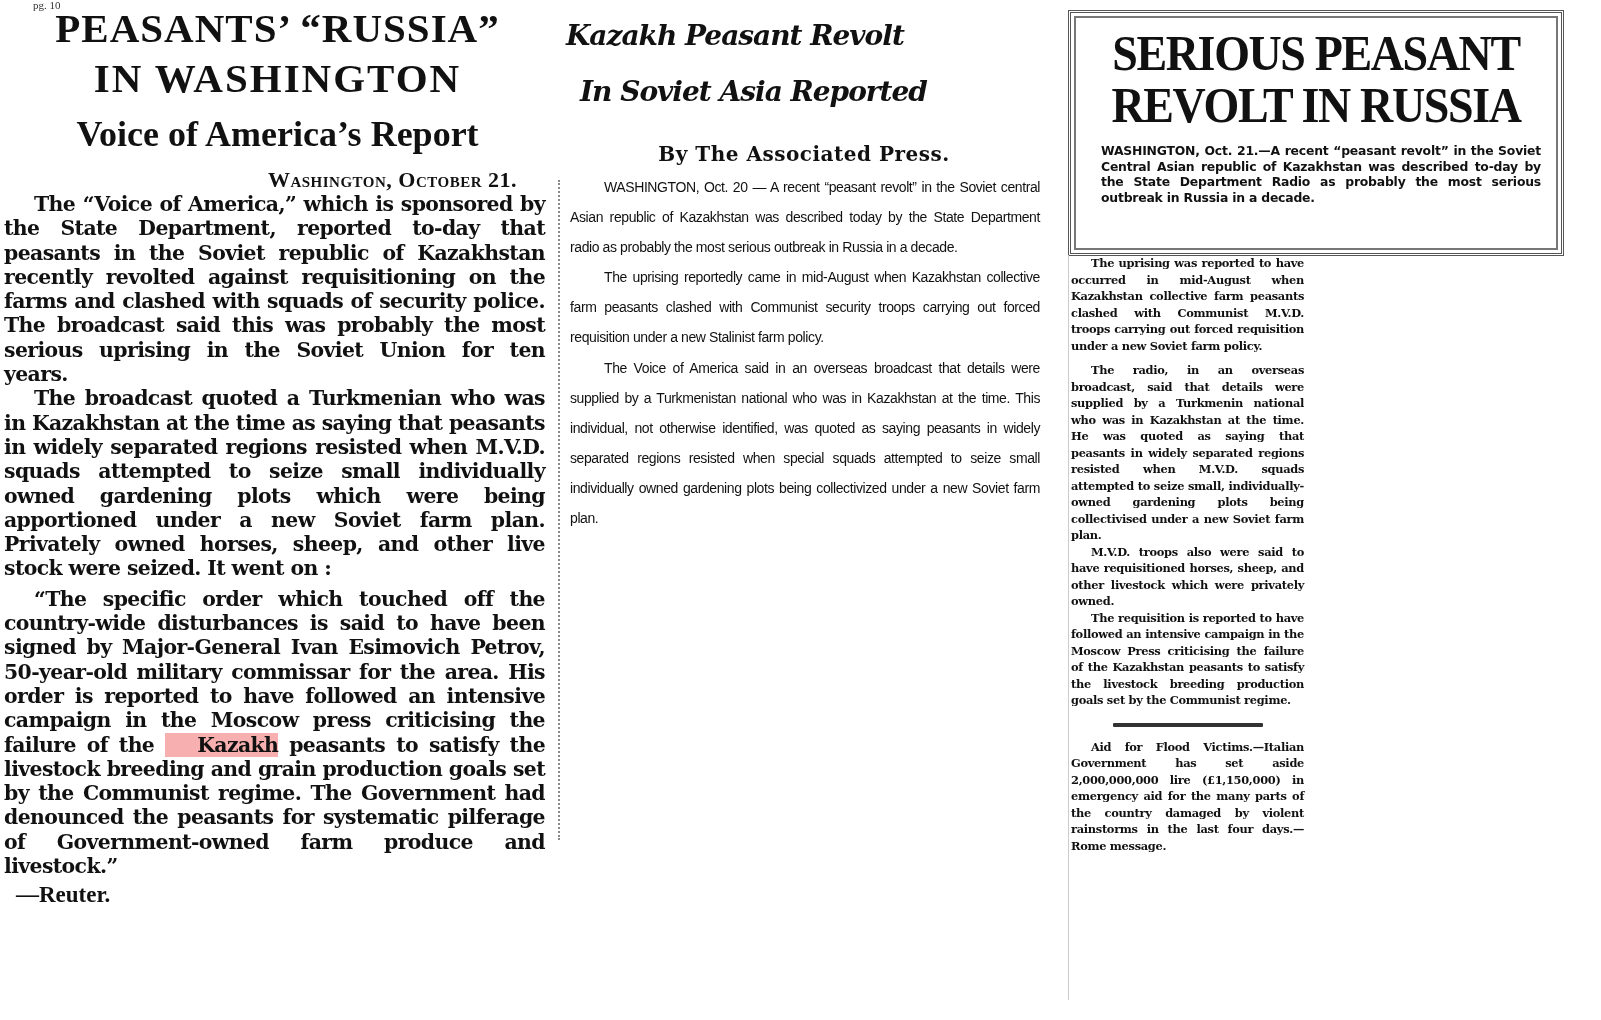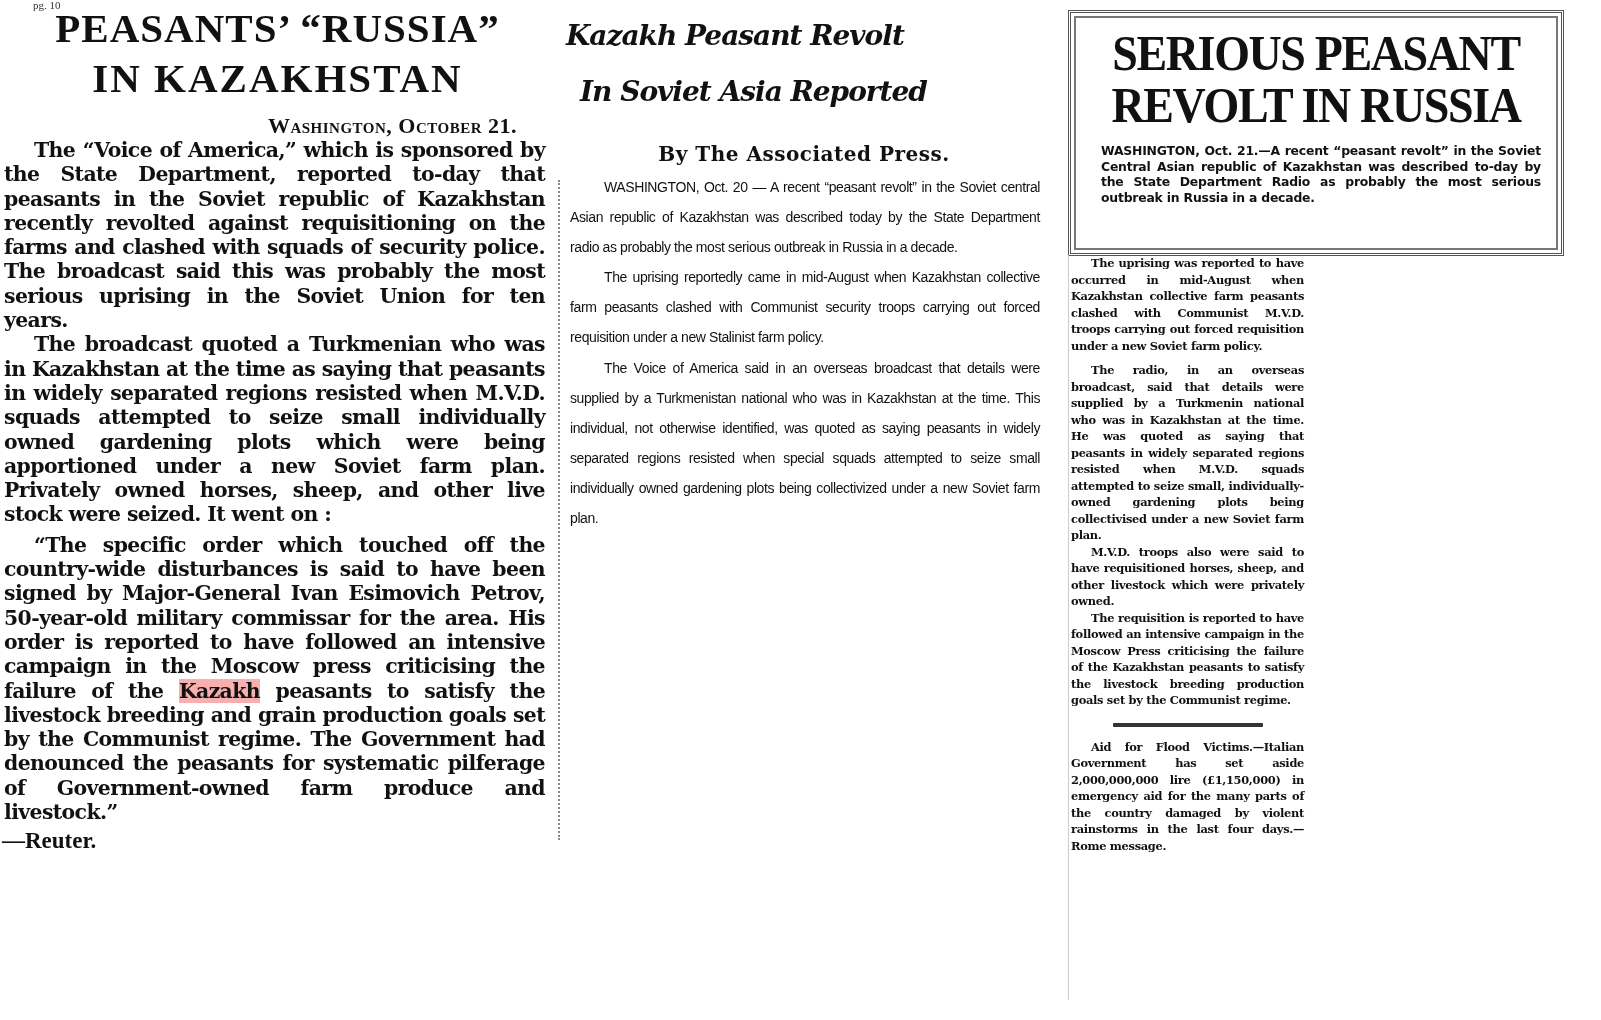--- a/index.html
+++ b/index.html
@@ -8,22 +8,22 @@
     
     #c1 { left: 0; top: 0; width: 555px; }
     .pg { position: absolute; left: 33px; top: -1px; font-family: "Liberation Serif", serif; font-size: 11px; color: #333; }
     .h1a { font-family: "Liberation Serif", serif; font-weight: bold; font-size: 41px; letter-spacing: 1px; text-align: center; margin: 0; line-height: 48px; padding-top: 4px; }
     .h1b { font-family: "Liberation Serif", serif; font-weight: bold; font-size: 41px; letter-spacing: 2px; text-align: center; margin: 0; line-height: 52px; }
     .h2 { font-family: "Liberation Serif", serif; font-weight: bold; font-size: 36px; text-align: center; margin: 6px 0 0 0; line-height: 48px; }
     .dateline1 { font-family: "Liberation Serif", serif; font-weight: bold; font-size: 22px; font-variant: small-caps; letter-spacing: 0.5px; text-align: right; padding-right: 38px; margin-top: 10px; line-height: 24px; margin-left: 27px; }
     .body1 { font-family: "DejaVu Serif", serif; font-weight: bold; font-size: 20.4px; line-height: 24.3px; text-align: justify; padding: 0 10px 0 4px; letter-spacing: -0.6px; }
     .body1 p { margin: 0; text-indent: 30px; }
     .body1 p.q { margin-top: 6px; }
-    .hl { background: rgba(240,110,110,0.55); }
-    .sig { font-family: "Liberation Serif", serif; font-weight: bold; font-size: 23px; margin-top: 4px; padding-left: 2px; }
+    .hl { background: rgba(240,110,110,0.55); padding-left: 32px; }
+    .sig { font-family: "Liberation Serif", serif; font-weight: bold; font-size: 23px; margin-top: 4px; padding-left: 16px; }
     
     #c2 { left: 558px; top: 0; width: 492px; }
     .h3 { font-family: "DejaVu Serif", serif; font-style: italic; font-weight: bold; font-size: 28px; margin: 0; line-height: 56px; letter-spacing: -1px; }
     .h3.l1 { padding-left: 8px; padding-top: 8px; }
     .h3.l2 { padding-left: 22px; }
     .byline { font-family: "DejaVu Serif", serif; font-weight: bold; font-size: 20px; text-align: center; margin-top: 22px; letter-spacing: 0.5px; }
     .body2 { font-family: Liberation Sans, sans-serif; font-size: 14px; line-height: 30.1px; text-align: justify; padding: 0 10px 0 12px; letter-spacing: -0.4px; margin-top: 6px; }
     .body2 p { margin: 0; text-indent: 34px; }
     .body2 p + p { margin-top: 0; }
     .dots { position: absolute; left: 0; top: 180px; height: 660px; border-left: 2px dotted #888; }
@@ -38,21 +38,22 @@
     .body3 p.gap { margin-top: 8px; }
     .rule { width: 150px; height: 4px; background: #333; margin: 14px auto 12px auto; border-radius: 1px; }
     .leftedge { position: absolute; left: 1068px; top: 255px; height: 745px; border-left: 1px solid #ccc; }
   </style>
 </head>
 <body>
 
 <div id="c1" class="clip">
   <span class="pg">pg. 10</span>
   <h1 class="h1a">PEASANTS’ “RUSSIA”</h1>
-  <h1 class="h1b">IN KAZAKHSTAN</h1>
+  <h1 class="h1b">IN WASHINGTON</h1>
+  <h2 class="h2">Voice of America’s Report</h2>
   <div class="dateline1">Washington, October 21.</div>
   <div class="body1">
     <p>The “Voice of America,” which is sponsored by the State Department, reported to-day that peasants in the Soviet republic of Kazakhstan recently revolted against requisitioning on the farms and clashed with squads of security police. The broadcast said this was probably the most serious uprising in the Soviet Union for ten years.</p>
     <p>The broadcast quoted a Turkmenian who was in Kazakhstan at the time as saying that peasants in widely separated regions resisted when M.V.D. squads attempted to seize small individually owned gardening plots which were being apportioned under a new Soviet farm plan. Privately owned horses, sheep, and other live stock were seized. It went on :</p>
     <p class="q"><span>“The specific order which touched off the country-wide disturbances is said to have been signed by Major-General Ivan Esimovich Petrov, 50-year-old military commissar for the area. His order is reported to have followed an intensive campaign in the Moscow press criticising the failure of the </span><span class="hl">Kazakh</span><span> peasants to satisfy the livestock breeding and grain production goals set by the Communist regime. The Government had denounced the peasants for systematic pilferage of Government-owned farm produce and livestock.”</span></p>
   </div>
   <div class="sig">—Reuter.</div>
 </div>
 
 <div id="c2" class="clip">

